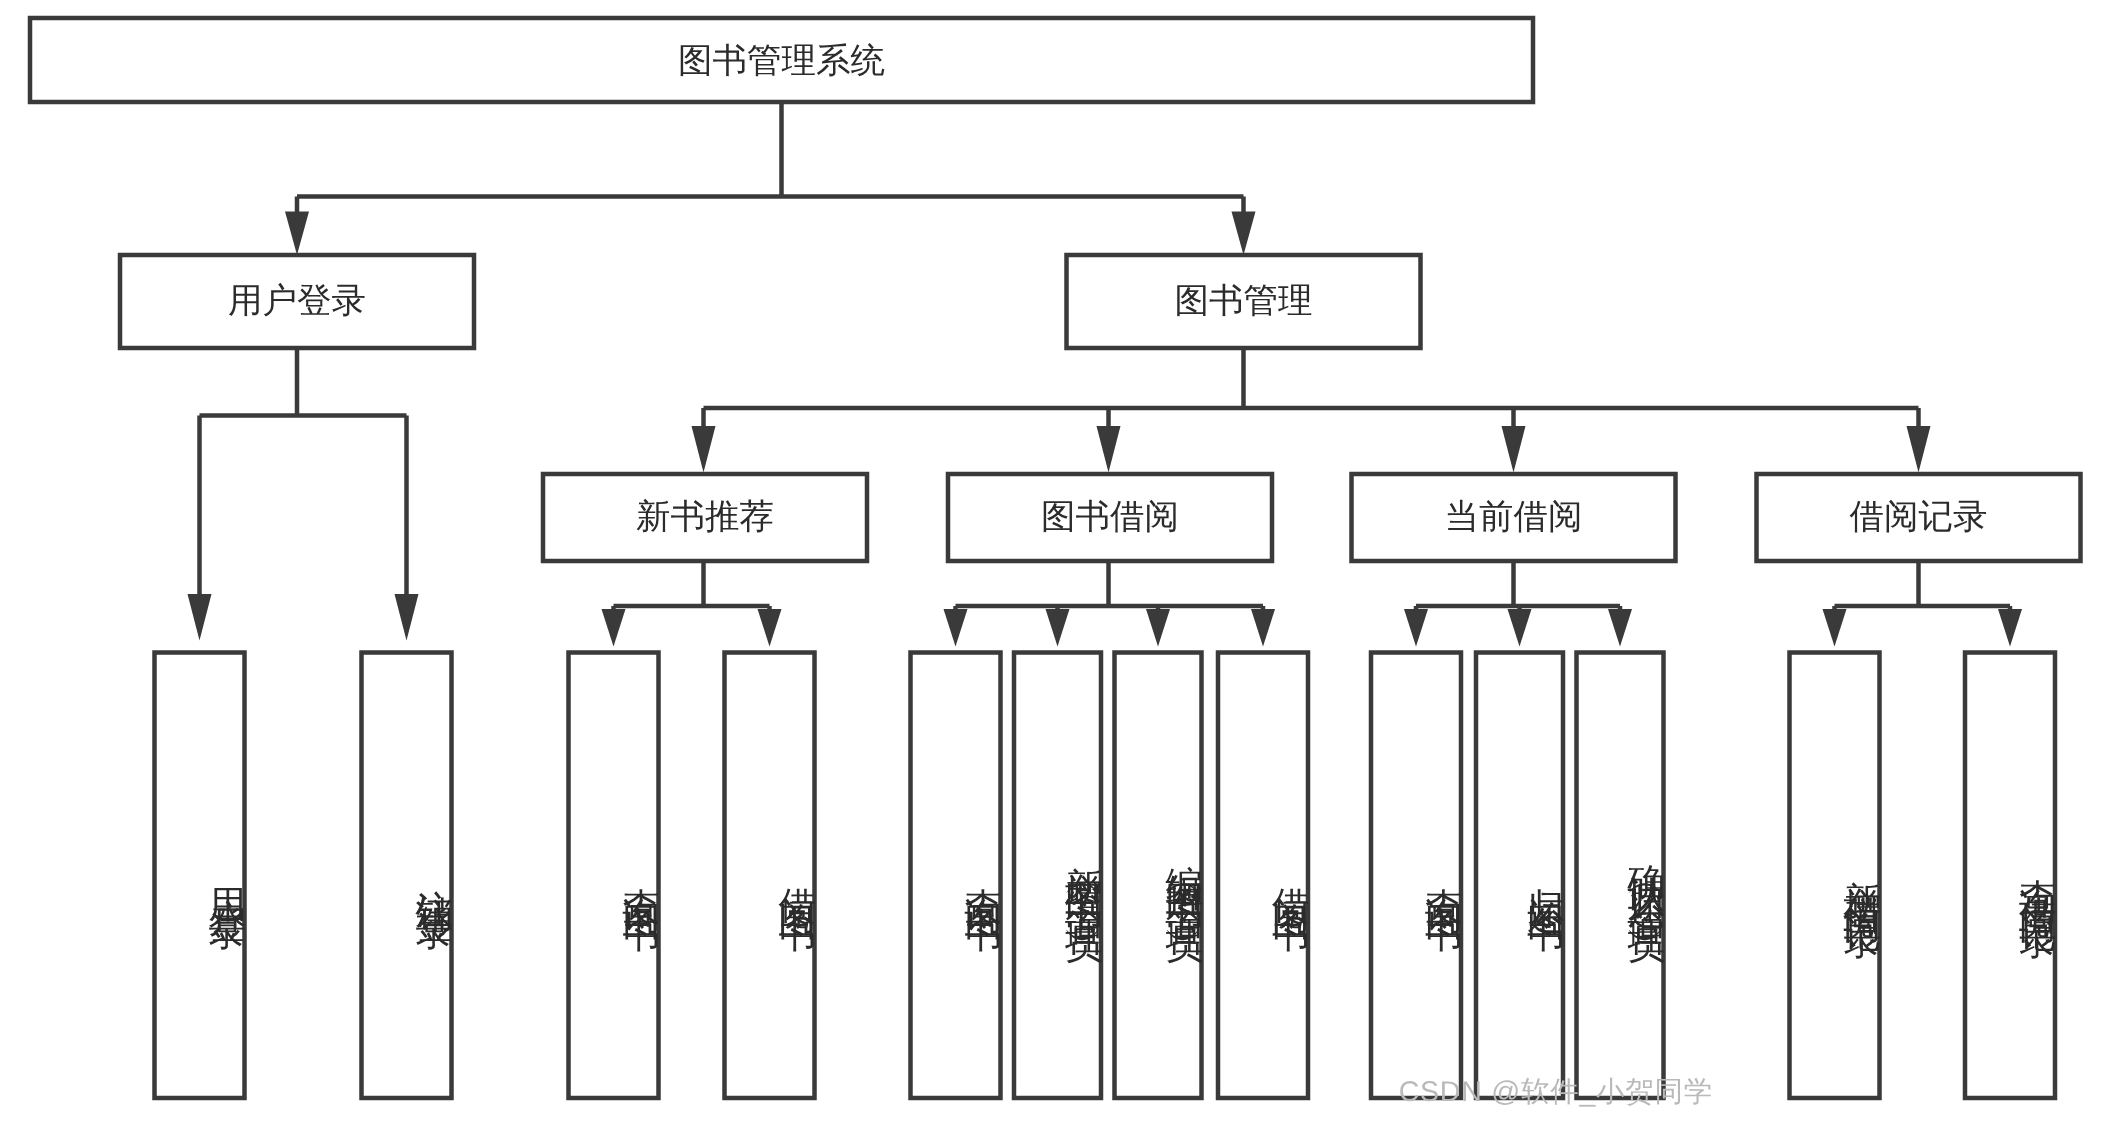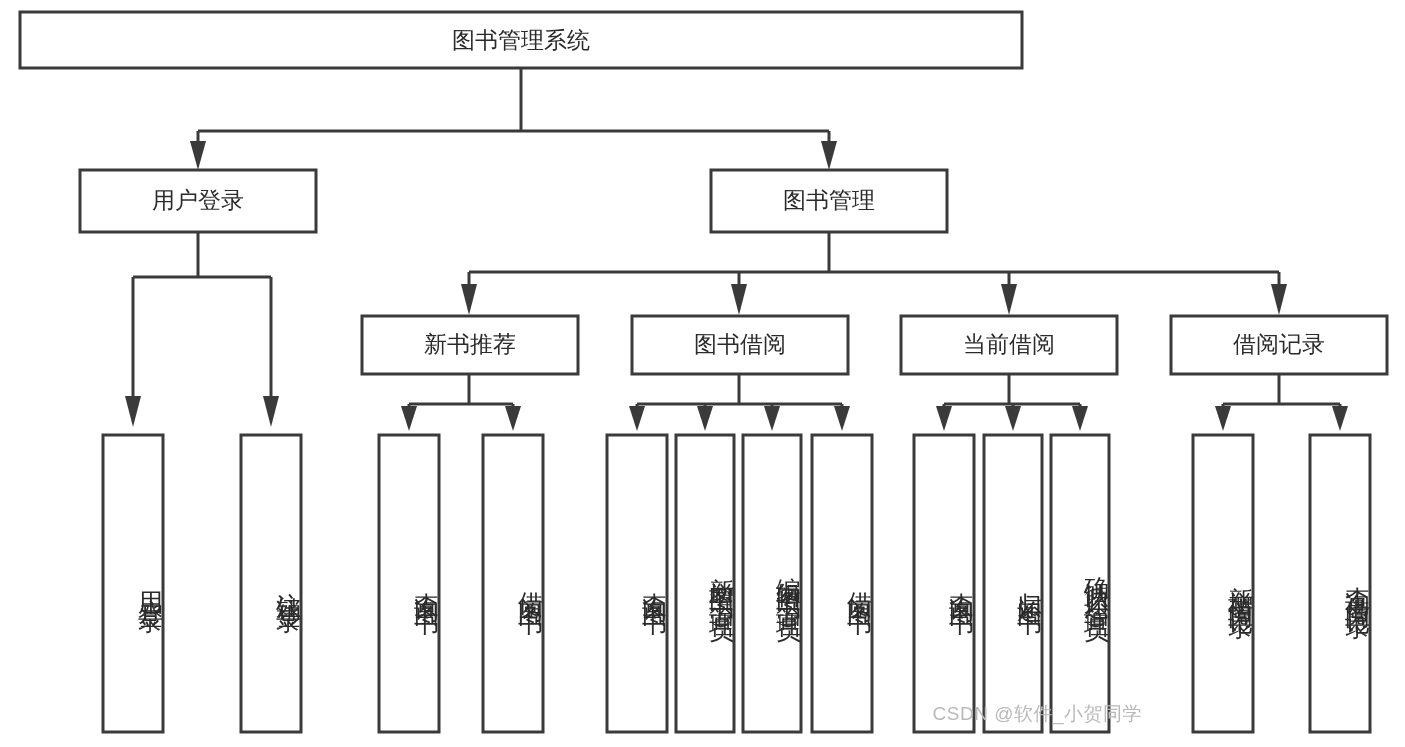--- a/index.html
+++ b/index.html
@@ -58,21 +58,21 @@
     line-height: 1;
     letter-spacing: 6px;
     color: #2b2b2b;
     white-space: nowrap;
     text-align: center;
     pointer-events: none;
   }
   #watermark {
     position: absolute;
     right: 8px;
-    bottom: 20px;
+    bottom: 6px;
     font-family: "Liberation Sans", "DejaVu Sans", sans-serif;
     font-size: 19px;
     color: #b9b9b9;
     letter-spacing: 0.5px;
     white-space: nowrap;
   }
 </style>
 </head>
 <body>
 

